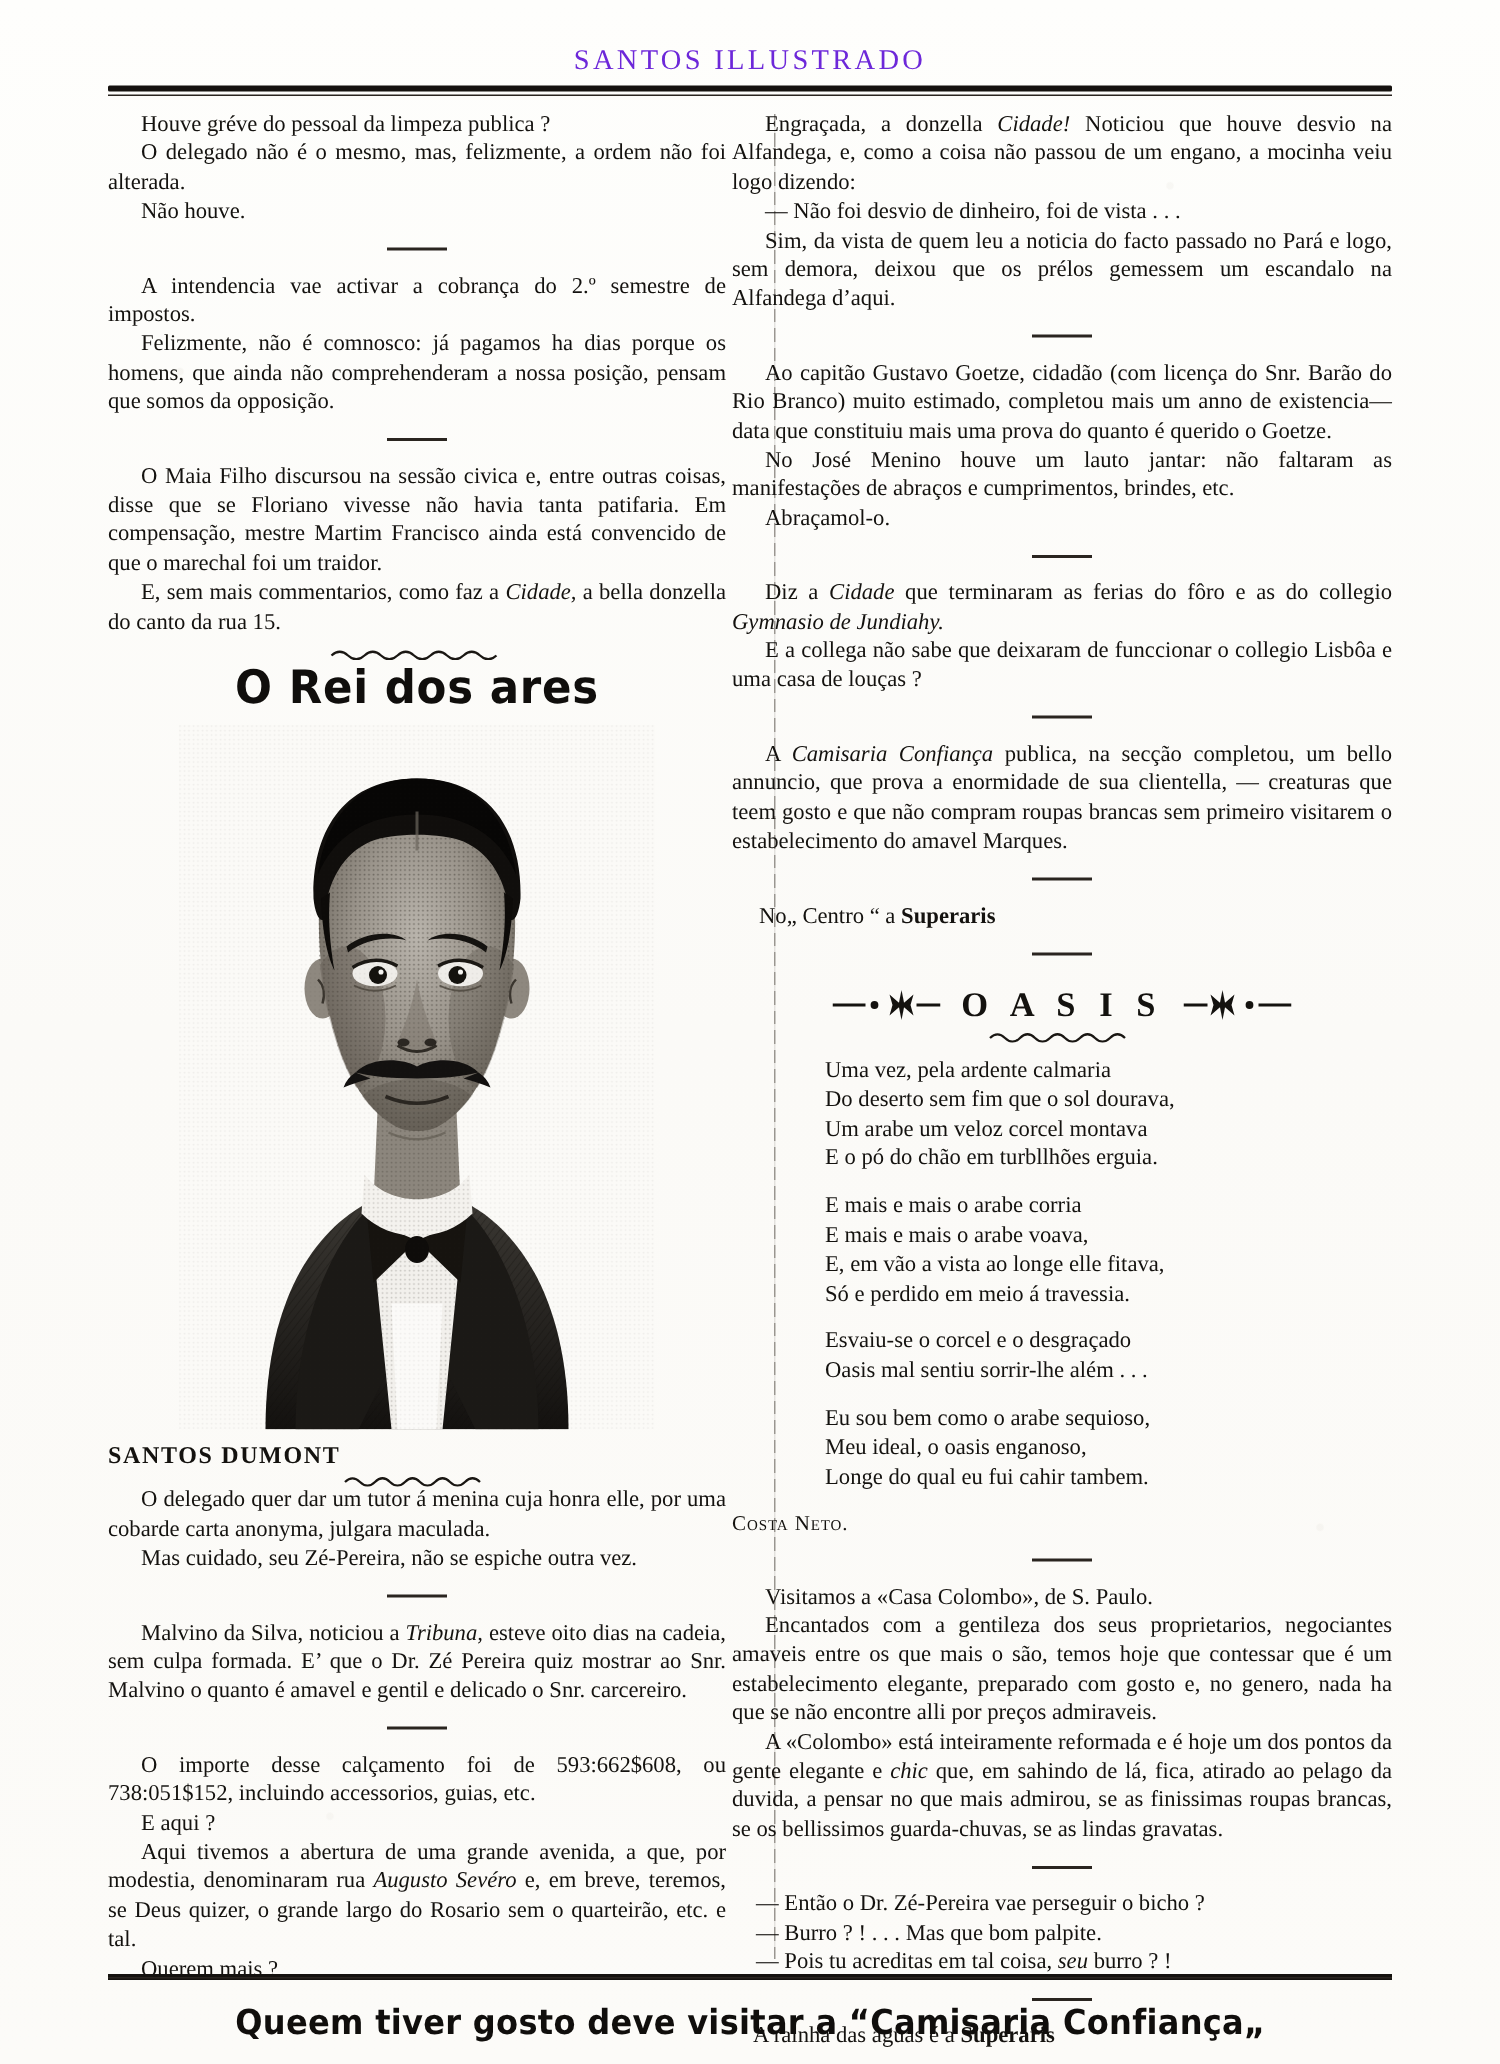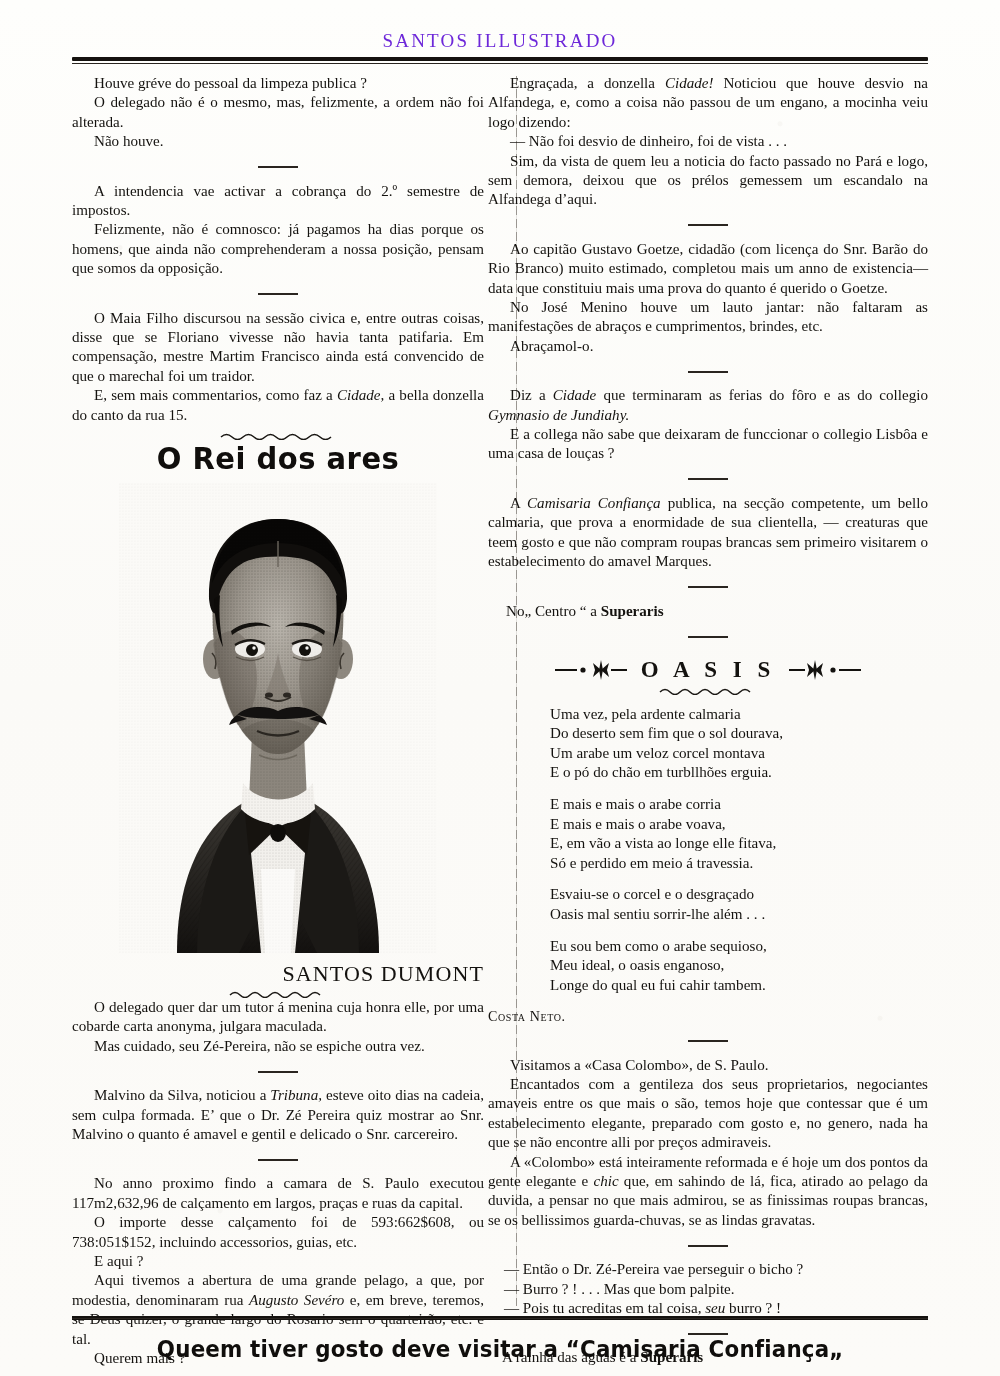--- a/index.html
+++ b/index.html
@@ -105,24 +105,25 @@
     text-align:center;margin:6px 0 0 0;
   }
   .portrait{
     width:318px;height:470px;
     display:inline-block;
     position:relative;
     overflow:hidden;
   }
   .portrait svg{display:block;}
   .caption{
-    text-align:right;
-    font-size:22px;
+    text-align:left;
+    font-size:16px;
     letter-spacing:1.1px;
     margin:1px 0 0 0;
+    font-weight:bold;
   }
 
   
   .oasis-head{
     text-align:center;margin:12px 0 0 0;
     white-space:nowrap;
   }
   .oasis-title{
     font-size:23px;letter-spacing:5px;font-weight:bold;
     font-family:"Liberation Serif", serif;
@@ -320,24 +321,23 @@
 
       <p class="para">O delegado quer dar um tutor á menina cuja honra elle, por uma cobarde carta anonyma, julgara maculada.</p>
       <p class="para">Mas cuidado, seu Zé-Pereira, não se espiche outra vez.</p>
 
       <div class="sep"><i></i></div>
 
       <p class="para"><span>Malvino da Silva, noticiou a </span><em>Tribuna,</em><span> esteve oito dias na cadeia, sem culpa formada.  E’ que o Dr. Zé Pereira quiz mostrar ao Snr. Malvino o quanto é amavel e gentil e delicado o Snr. carcereiro.</span></p>
 
       <div class="sep"><i></i></div>
 
-      <p class="para">No anno proximo findo a camara de S. Paulo executou 117m2,632,96 de calçamento em largos, praças e ruas da capital.</p>
       <p class="para">O importe desse calçamento foi de 593:662$608, ou 738:051$152, incluindo accessorios, guias, etc.</p>
       <p class="para">E aqui ?</p>
-      <p class="para"><span>Aqui tivemos a abertura de uma grande pelago, a que, por modestia, denominaram rua </span><em>Augusto Sevéro</em><span> e, em breve, teremos, se Deus quizer, o grande largo do Rosario sem o quarteirão, etc. e tal.</span></p>
+      <p class="para"><span>Aqui tivemos a abertura de uma grande avenida, a que, por modestia, denominaram rua </span><em>Augusto Sevéro</em><span> e, em breve, teremos, se Deus quizer, o grande largo do Rosario sem o quarteirão, etc. e tal.</span></p>
       <p class="para">Querem mais ?</p>
     </div>
 
     <div class="col col-right">
 
       <p class="para"><span>Engraçada, a donzella </span><em>Cidade!</em><span> Noticiou que houve desvio na Alfandega, e, como a coisa não passou de um engano, a mocinha veiu logo dizendo:</span></p>
       <p class="para">— Não foi desvio de dinheiro, foi de vista . . .</p>
       <p class="para">Sim, da vista de quem leu a noticia do facto passado no Pará e logo, sem demora, deixou que os prélos gemessem um escandalo na Alfandega d’aqui.</p>
 
       <div class="sep"><i></i></div>
@@ -346,21 +346,21 @@
       <p class="para">No José Menino houve um lauto jantar: não faltaram as manifestações de abraços e cumprimentos, brindes, etc.</p>
       <p class="para">Abraçamol-o.</p>
 
       <div class="sep"><i></i></div>
 
       <p class="para"><span>Diz a </span><em>Cidade</em><span> que terminaram as ferias do fôro e as do collegio </span><em>Gymnasio de Jundiahy.</em></p>
       <p class="para">E a collega não sabe que deixaram de funccionar o collegio Lisbôa e uma casa de louças ?</p>
 
       <div class="sep"><i></i></div>
 
-      <p class="para"><span>A </span><em>Camisaria Confiança</em><span> publica, na secção competente, um bello calmaria, que prova a enormidade de sua clientella, — creaturas que teem gosto e que não compram roupas brancas sem primeiro visitarem o estabelecimento do amavel Marques.</span></p>
+      <p class="para"><span>A </span><em>Camisaria Confiança</em><span> publica, na secção completou, um bello annuncio, que prova a enormidade de sua clientella, — creaturas que teem gosto e que não compram roupas brancas sem primeiro visitarem o estabelecimento do amavel Marques.</span></p>
 
       <div class="sep"><i></i></div>
 
       <p class="para noind" style="text-indent:18px;"><span>No„ Centro “ a </span><b class="sup">Superaris</b></p>
 
       <div class="sep"><i></i></div>
 
       <div class="oasis-head">
         <svg class="orn" width="72" height="20" viewBox="0 0 72 20">
           <line x1="0" y1="10" x2="22" y2="10" stroke="#14120f" stroke-width="2"></line>

